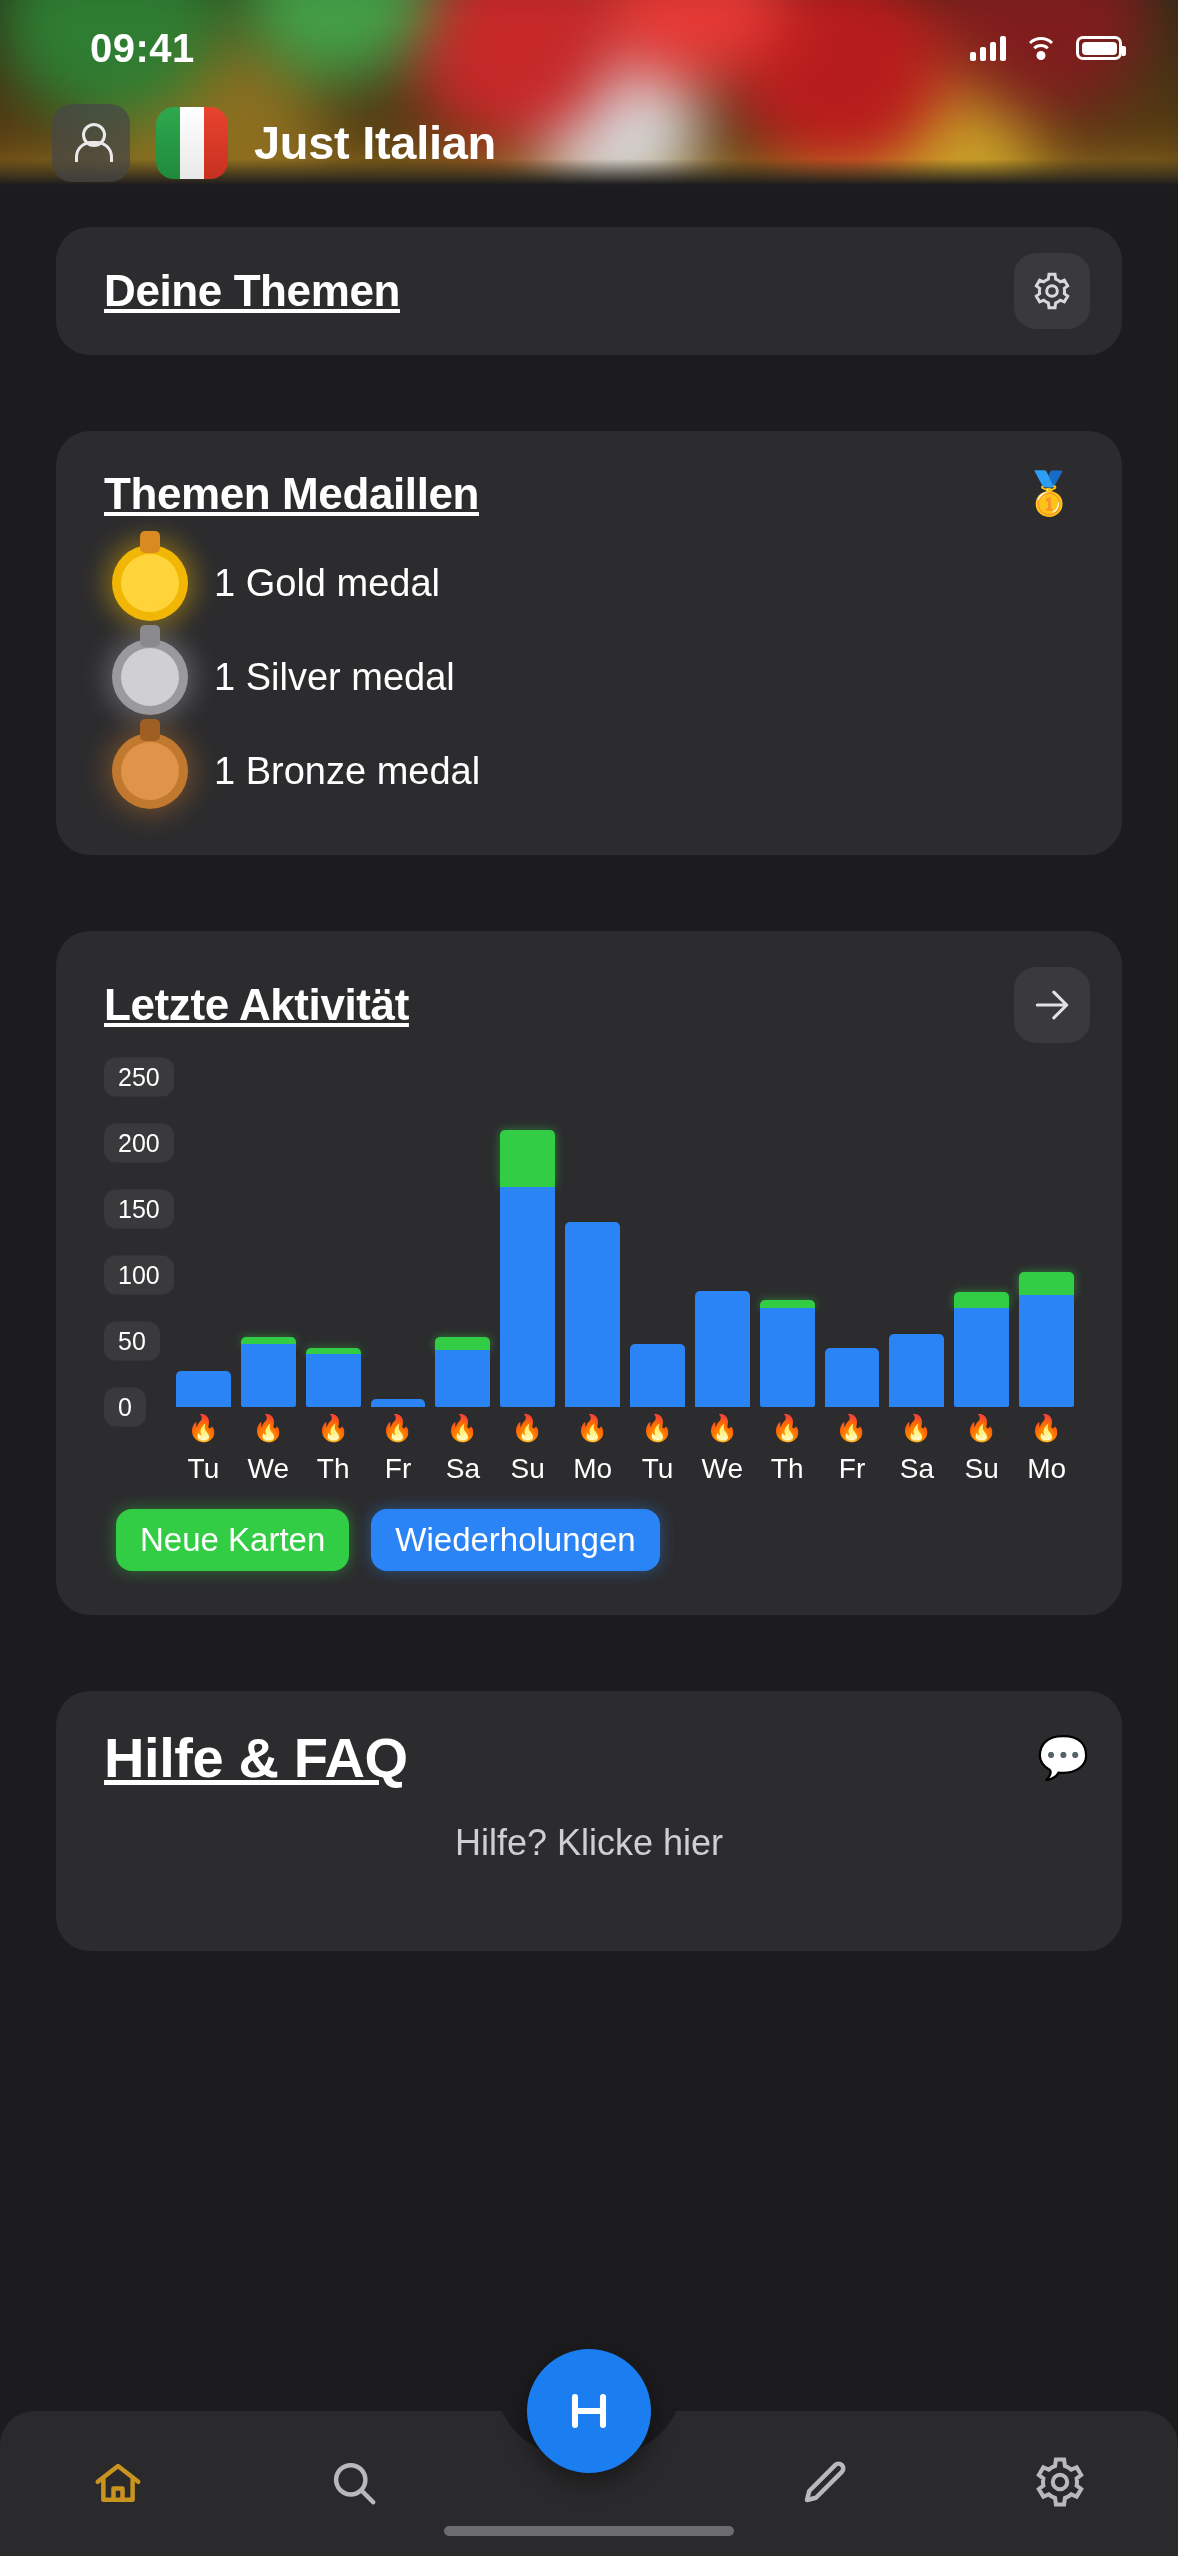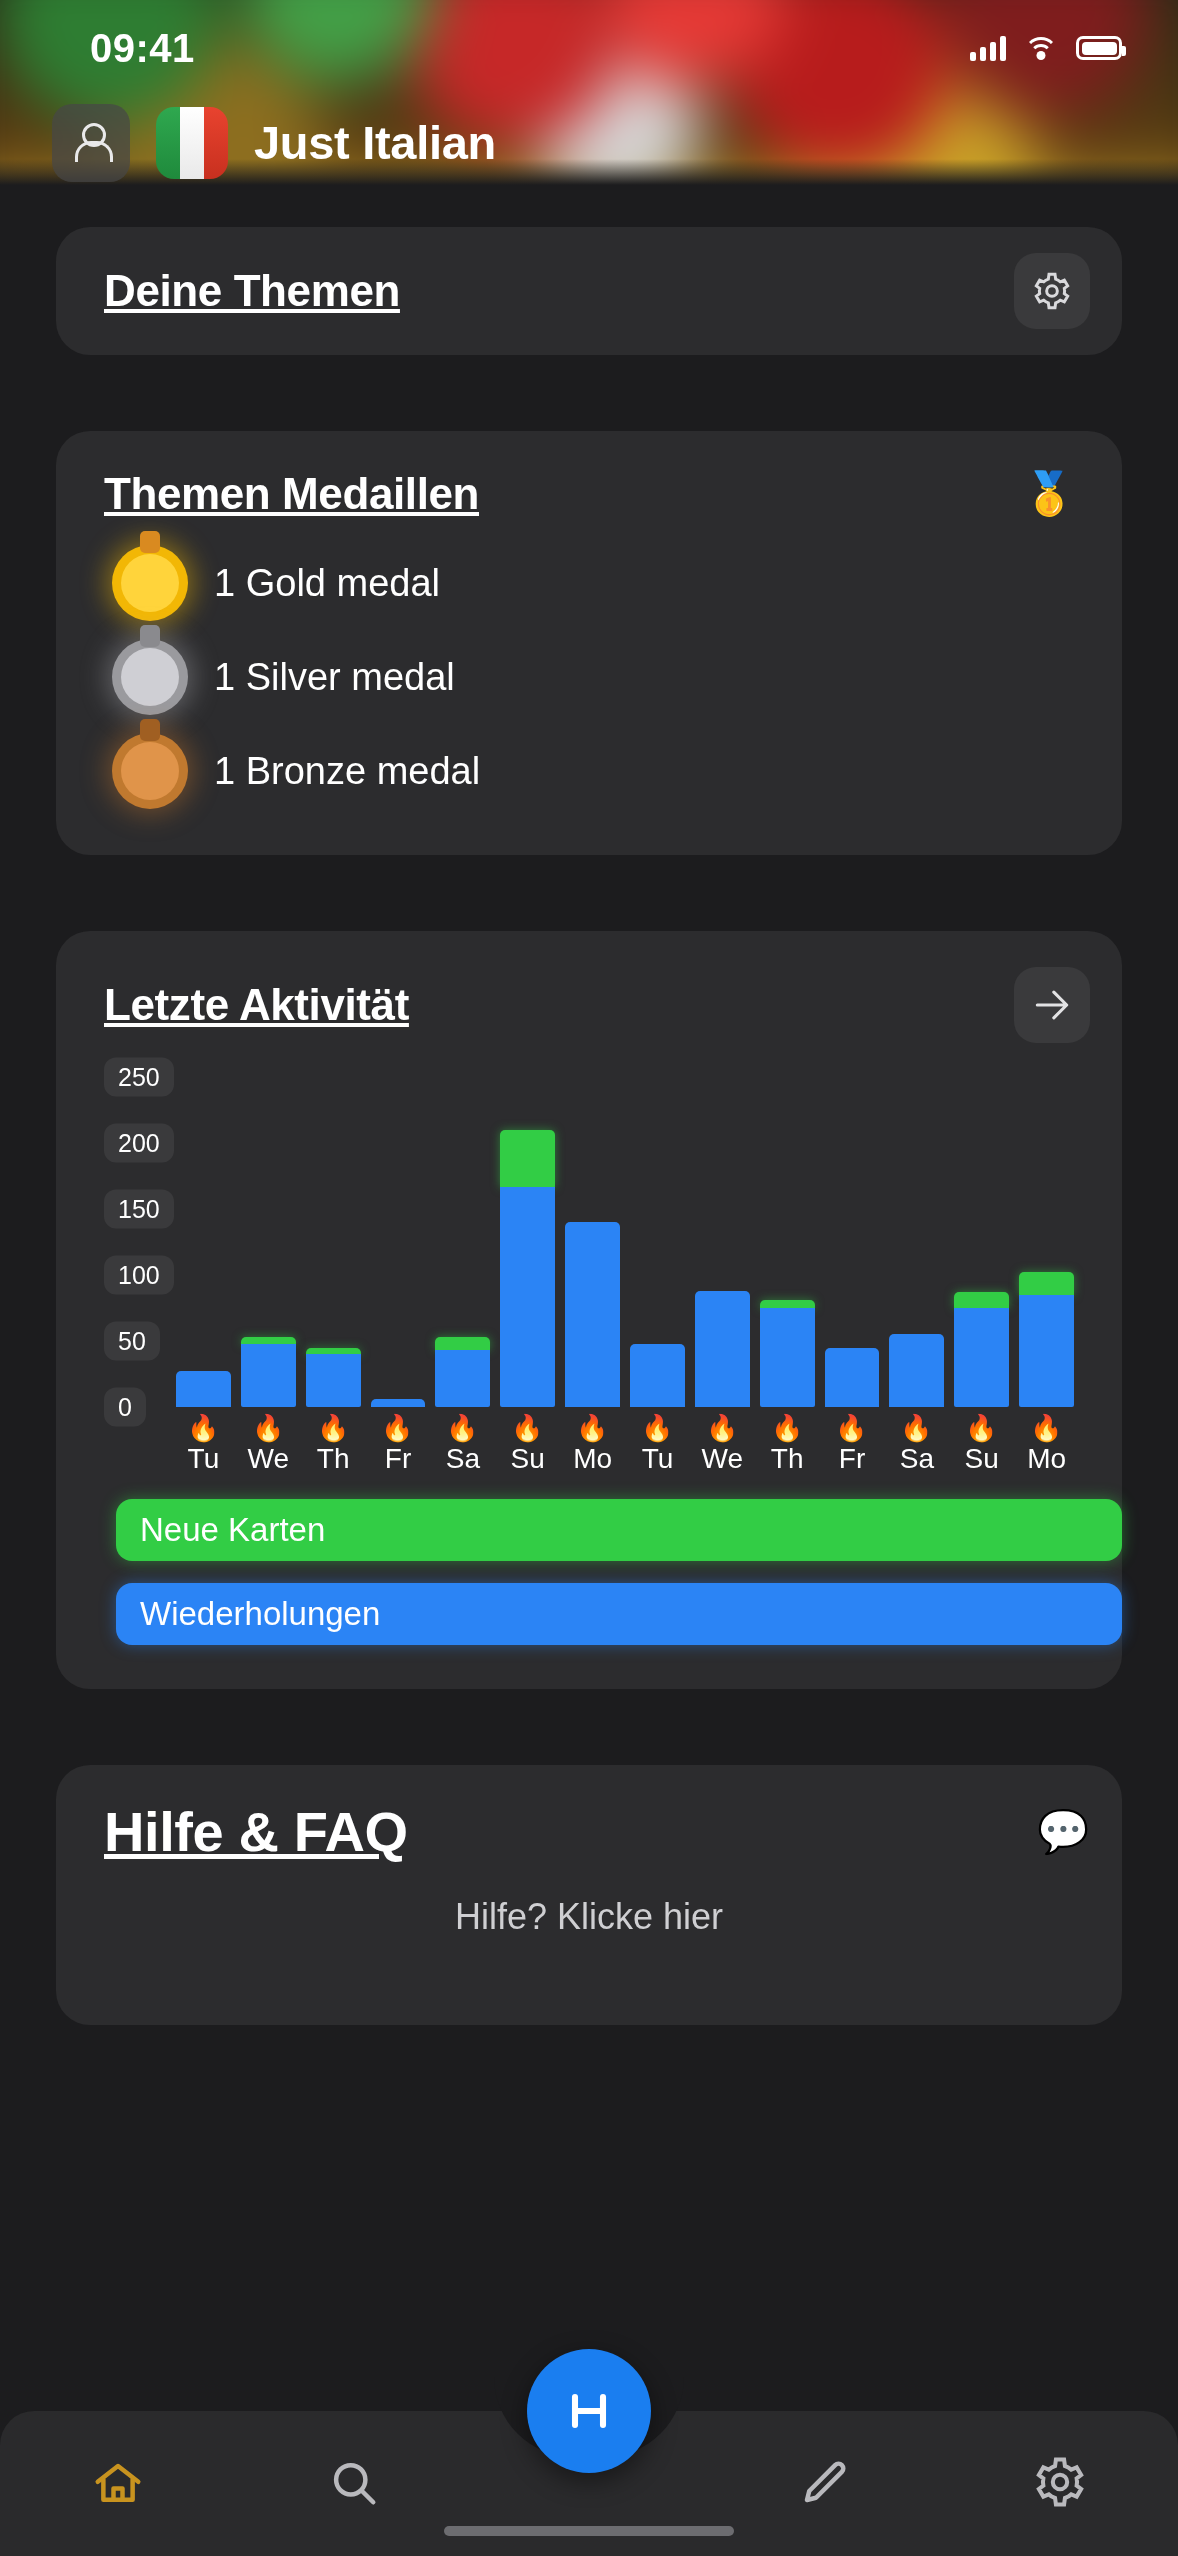--- a/index.html
+++ b/index.html
@@ -156,23 +156,23 @@
   .bar-col { flex:1; display:flex; flex-direction:column; justify-content:flex-end; height:100%; }
   .bar-new { background:#32cd45; border-radius:5px 5px 0 0; box-shadow:0 0 10px rgba(50,205,69,.5); }
   .bar-rev { background:#2b84f5; border-radius:0 0 2px 2px; }
   .bar-col.only-rev .bar-rev { border-radius:5px 5px 0 0; }
 
   .xaxis {
     margin:8px 48px 0 120px; display:flex; gap:10px;
   }
   .xtick { flex:1; text-align:center; }
   .flame { font-size:26px; line-height:1; display:block; }
-  .xlabel { color:#fff; font-size:28px; margin-top:2px; display:block; }
-
-  .legend { display:flex; gap:22px; margin:24px 0 0 60px;flex-direction:column; }
+  .xlabel { color:#fff; font-size:28px; margin-top:12px; display:block; }
+
+  .legend { display:flex; gap:22px; margin:24px 0 0 60px; }
   .chip { border-radius:16px; padding:12px 24px; font-size:33px; color:#fff; }
   .chip-new { background:#32cd45; box-shadow:0 0 16px rgba(50,205,69,.45); }
   .chip-rev { background:#2b84f5; box-shadow:0 0 16px rgba(43,132,245,.45); }
 
   
   #faq-card { margin-top:76px; height:260px; padding-top:34px; }
   #faq-card .card-title { font-size:56px; }
   .faq-sub { color:#cfcfd2; font-size:36px; text-align:center; margin-top:32px; }
   .bubble { font-size:42px; line-height:1; }
 

